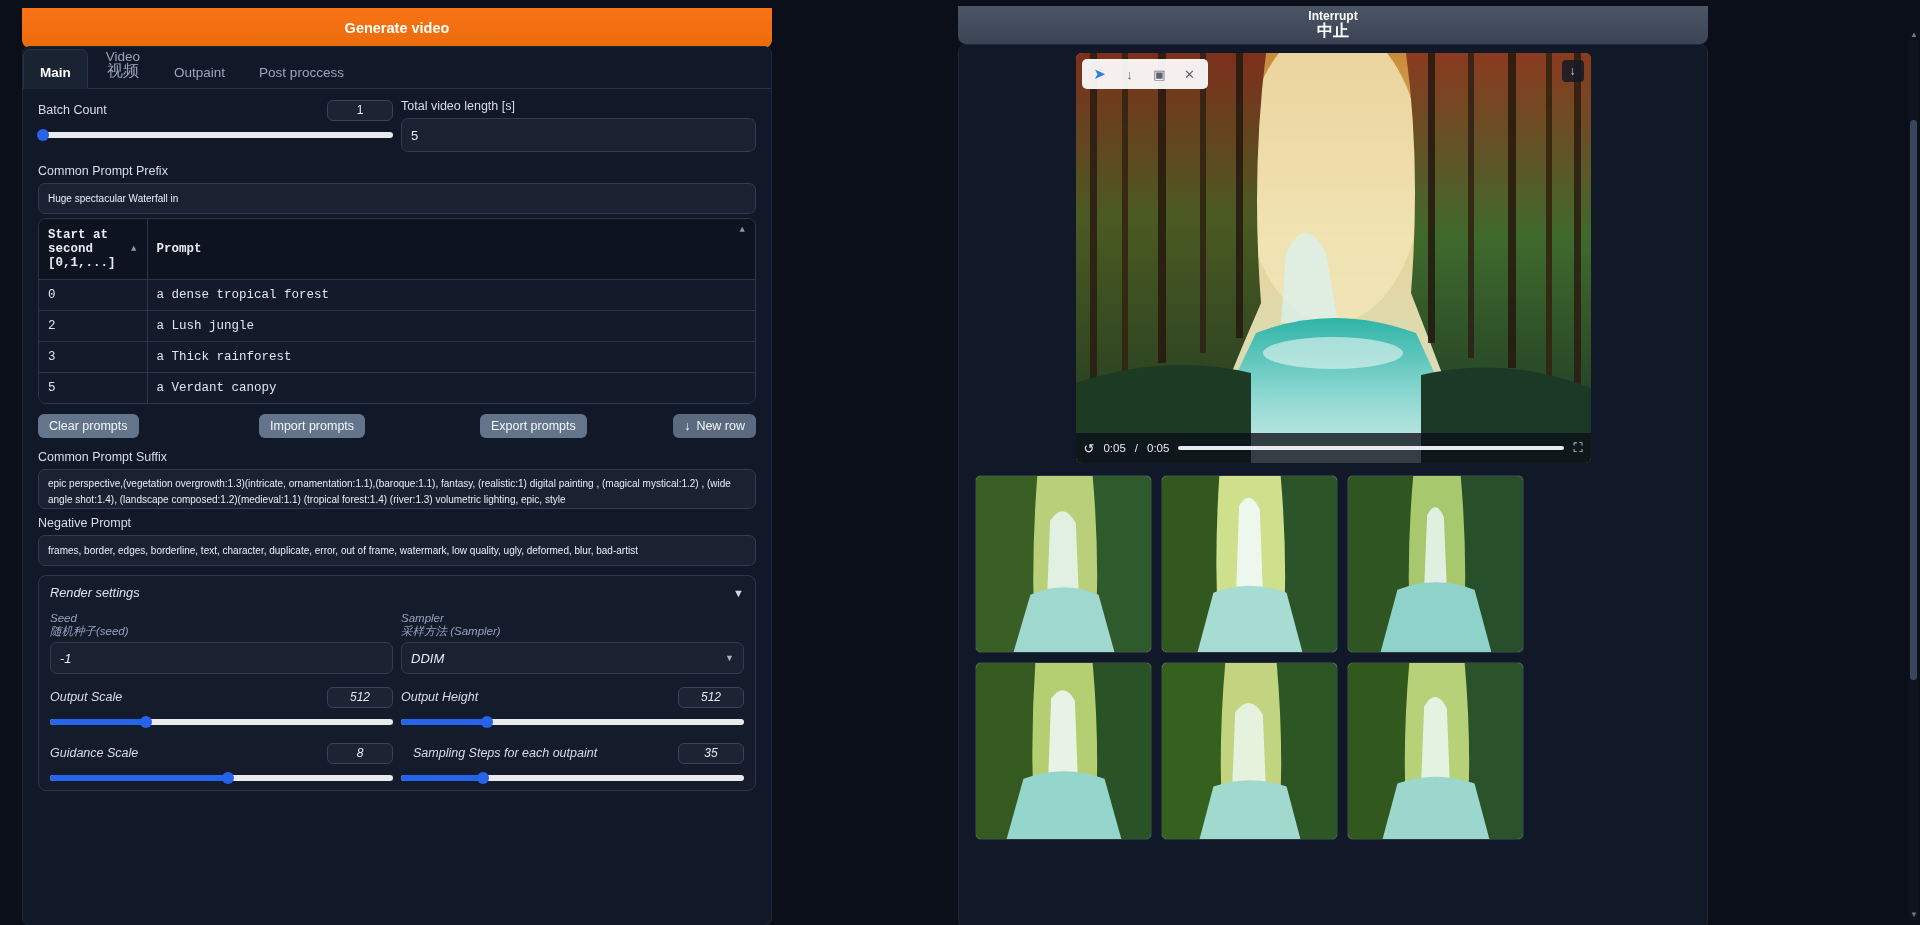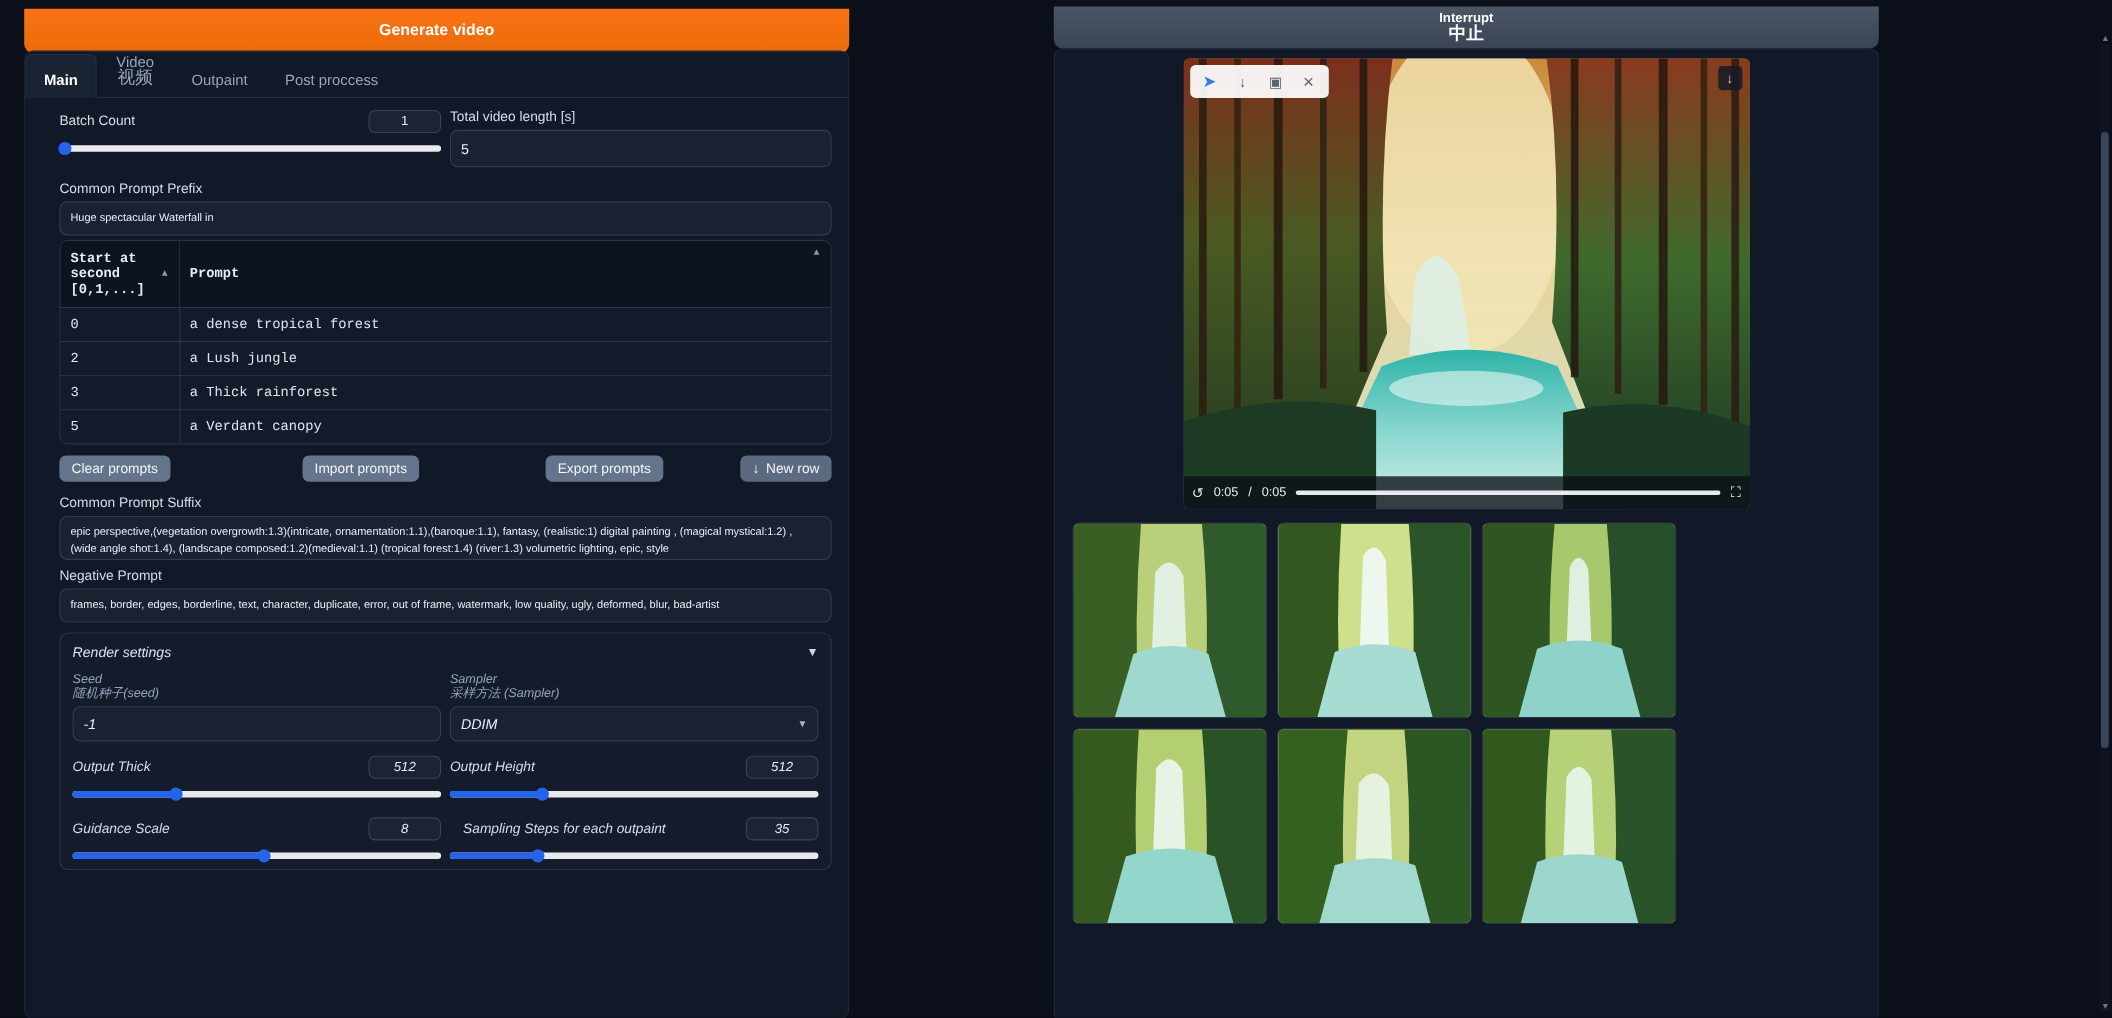--- a/index.html
+++ b/index.html
@@ -51,21 +51,21 @@
     border-radius: 7px 7px 0 0; cursor: pointer; line-height: 1.0;
     display: flex; flex-direction: column; align-items: center; justify-content: flex-end;
     height: 40px;
   }
   .tab.active {
     background: #1a2332; color: #ffffff; font-weight: bold;
     border: 1px solid #263246; border-bottom: 1px solid #1a2332; margin-bottom: -1px;
   }
   .tab .sub { font-size: 16px; }
 
-  .panel-body { padding: 10px 15px 0 31px; }
+  .panel-body { padding: 10px 15px 0 15px; }
 
   .label { font-size: 12.5px; color: #d7dde8; margin-bottom: 5px; display:block; }
   .label-blue { font-size: 11.5px; color: #93a4bd; line-height: 1.15; display:block; }
 
   .row2 { display: flex; gap: 8px; }
   .col { flex: 1; min-width: 0; }
 
   .slider-head {
     display: flex; align-items: center; justify-content: space-between;
     height: 22px;
@@ -341,21 +341,21 @@
           <div class="select" style="margin-top:4px">
             <span>DDIM</span>
             <span class="car">▼</span>
           </div>
         </div>
       </div>
 
       <div class="row2" style="margin-top:12px">
         <div class="col">
           <div class="slider-head">
-            <span class="label" style="margin:0">Output Thick</span>
+            <span class="label" style="margin:0">Output Scale</span>
             <div class="numbox">512</div>
           </div>
           <div class="slider">
             <div class="track"></div>
             <div class="fill" style="width:28%"></div>
             <div class="knob" style="left:28%"></div>
           </div>
         </div>
         <div class="col">
           <div class="slider-head">

